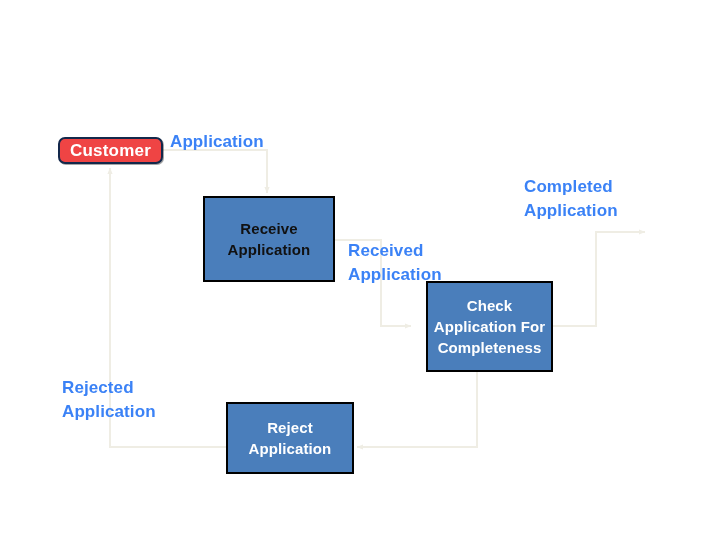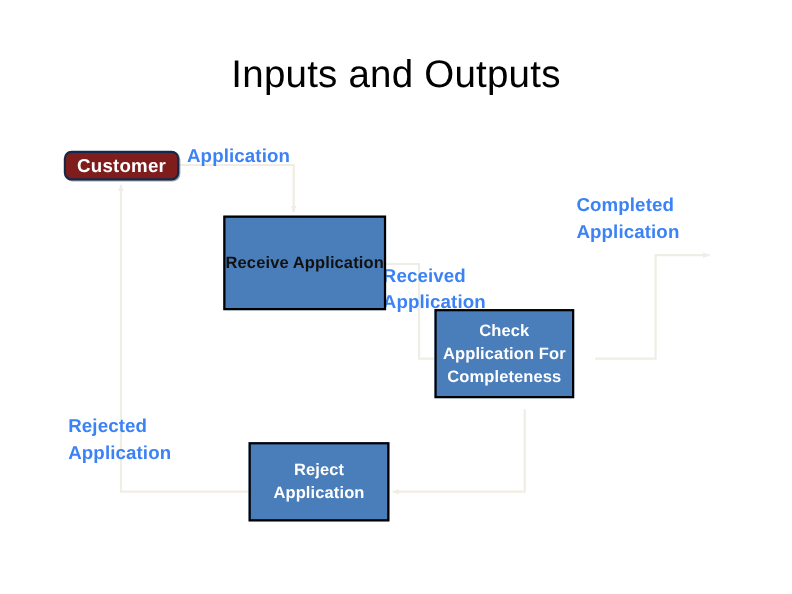--- a/index.html
+++ b/index.html
@@ -57,38 +57,38 @@
     font-size: 15px;
     font-weight: 700;
     line-height: 21px;
     letter-spacing: 0.1px;
   }
   .proc.dark-text { color: #111111; }
   .proc.light-text { color: #ffffff; }
 
   #box-receive {
     left: 203px;  top: 196px;
-    width: 148px; height: 86px;
+    width: 132px; height: 86px;
   }
   #box-check {
-    left: 395px;  top: 281px;
-    width: 127px; height: 81px;
+    left: 426px;  top: 281px;
+    width: 127px; height: 91px;
   }
   #box-reject {
     left: 226px;  top: 402px;
     width: 128px; height: 72px;
   }
 
   
   #box-customer {
     position: absolute;
     left: 58px;  top: 137px;
     width: 105px; height: 27px;
     box-sizing: border-box;
-    background: #7f1d1d;
+    background: #ef4444;
     border: 2px solid #13284b;
     border-radius: 7px;
     display: flex;
     align-items: center;
     justify-content: center;
     color: #ffffff;
     font-size: 17px;
     font-weight: 700;
     letter-spacing: 0.2px;
     box-shadow: 1px 1px 0 rgba(0,0,0,0.35);
@@ -107,21 +107,20 @@
   #label-application          { left: 170px; top: 130px; }
   #label-received-application { left: 348px; top: 212px; margin-top: 27px; }
   #label-completed-application{ left: 524px; top: 175px; }
   #label-rejected-application { left: 62px;  top: 376px; }
 </style>
 </head>
 <body>
 
 <div id="slide">
 
-  <div id="title">Inputs and Outputs</div>
 
   <svg id="connectors" viewBox="0 0 720 540">
     <defs>
       <marker id="arrowhead" markerWidth="7" markerHeight="7" refX="6" refY="3" orient="auto" markerUnits="userSpaceOnUse">
         <path d="M0,0.4 L6.4,3 L0,5.6 Z" fill="#efede4"></path>
       </marker>
     </defs>
 
     <g>
       <path d="M163,150 L267,150 L267,193" fill="none" stroke="#efede4" stroke-width="2" marker-end="url(#arrowhead)"></path>

